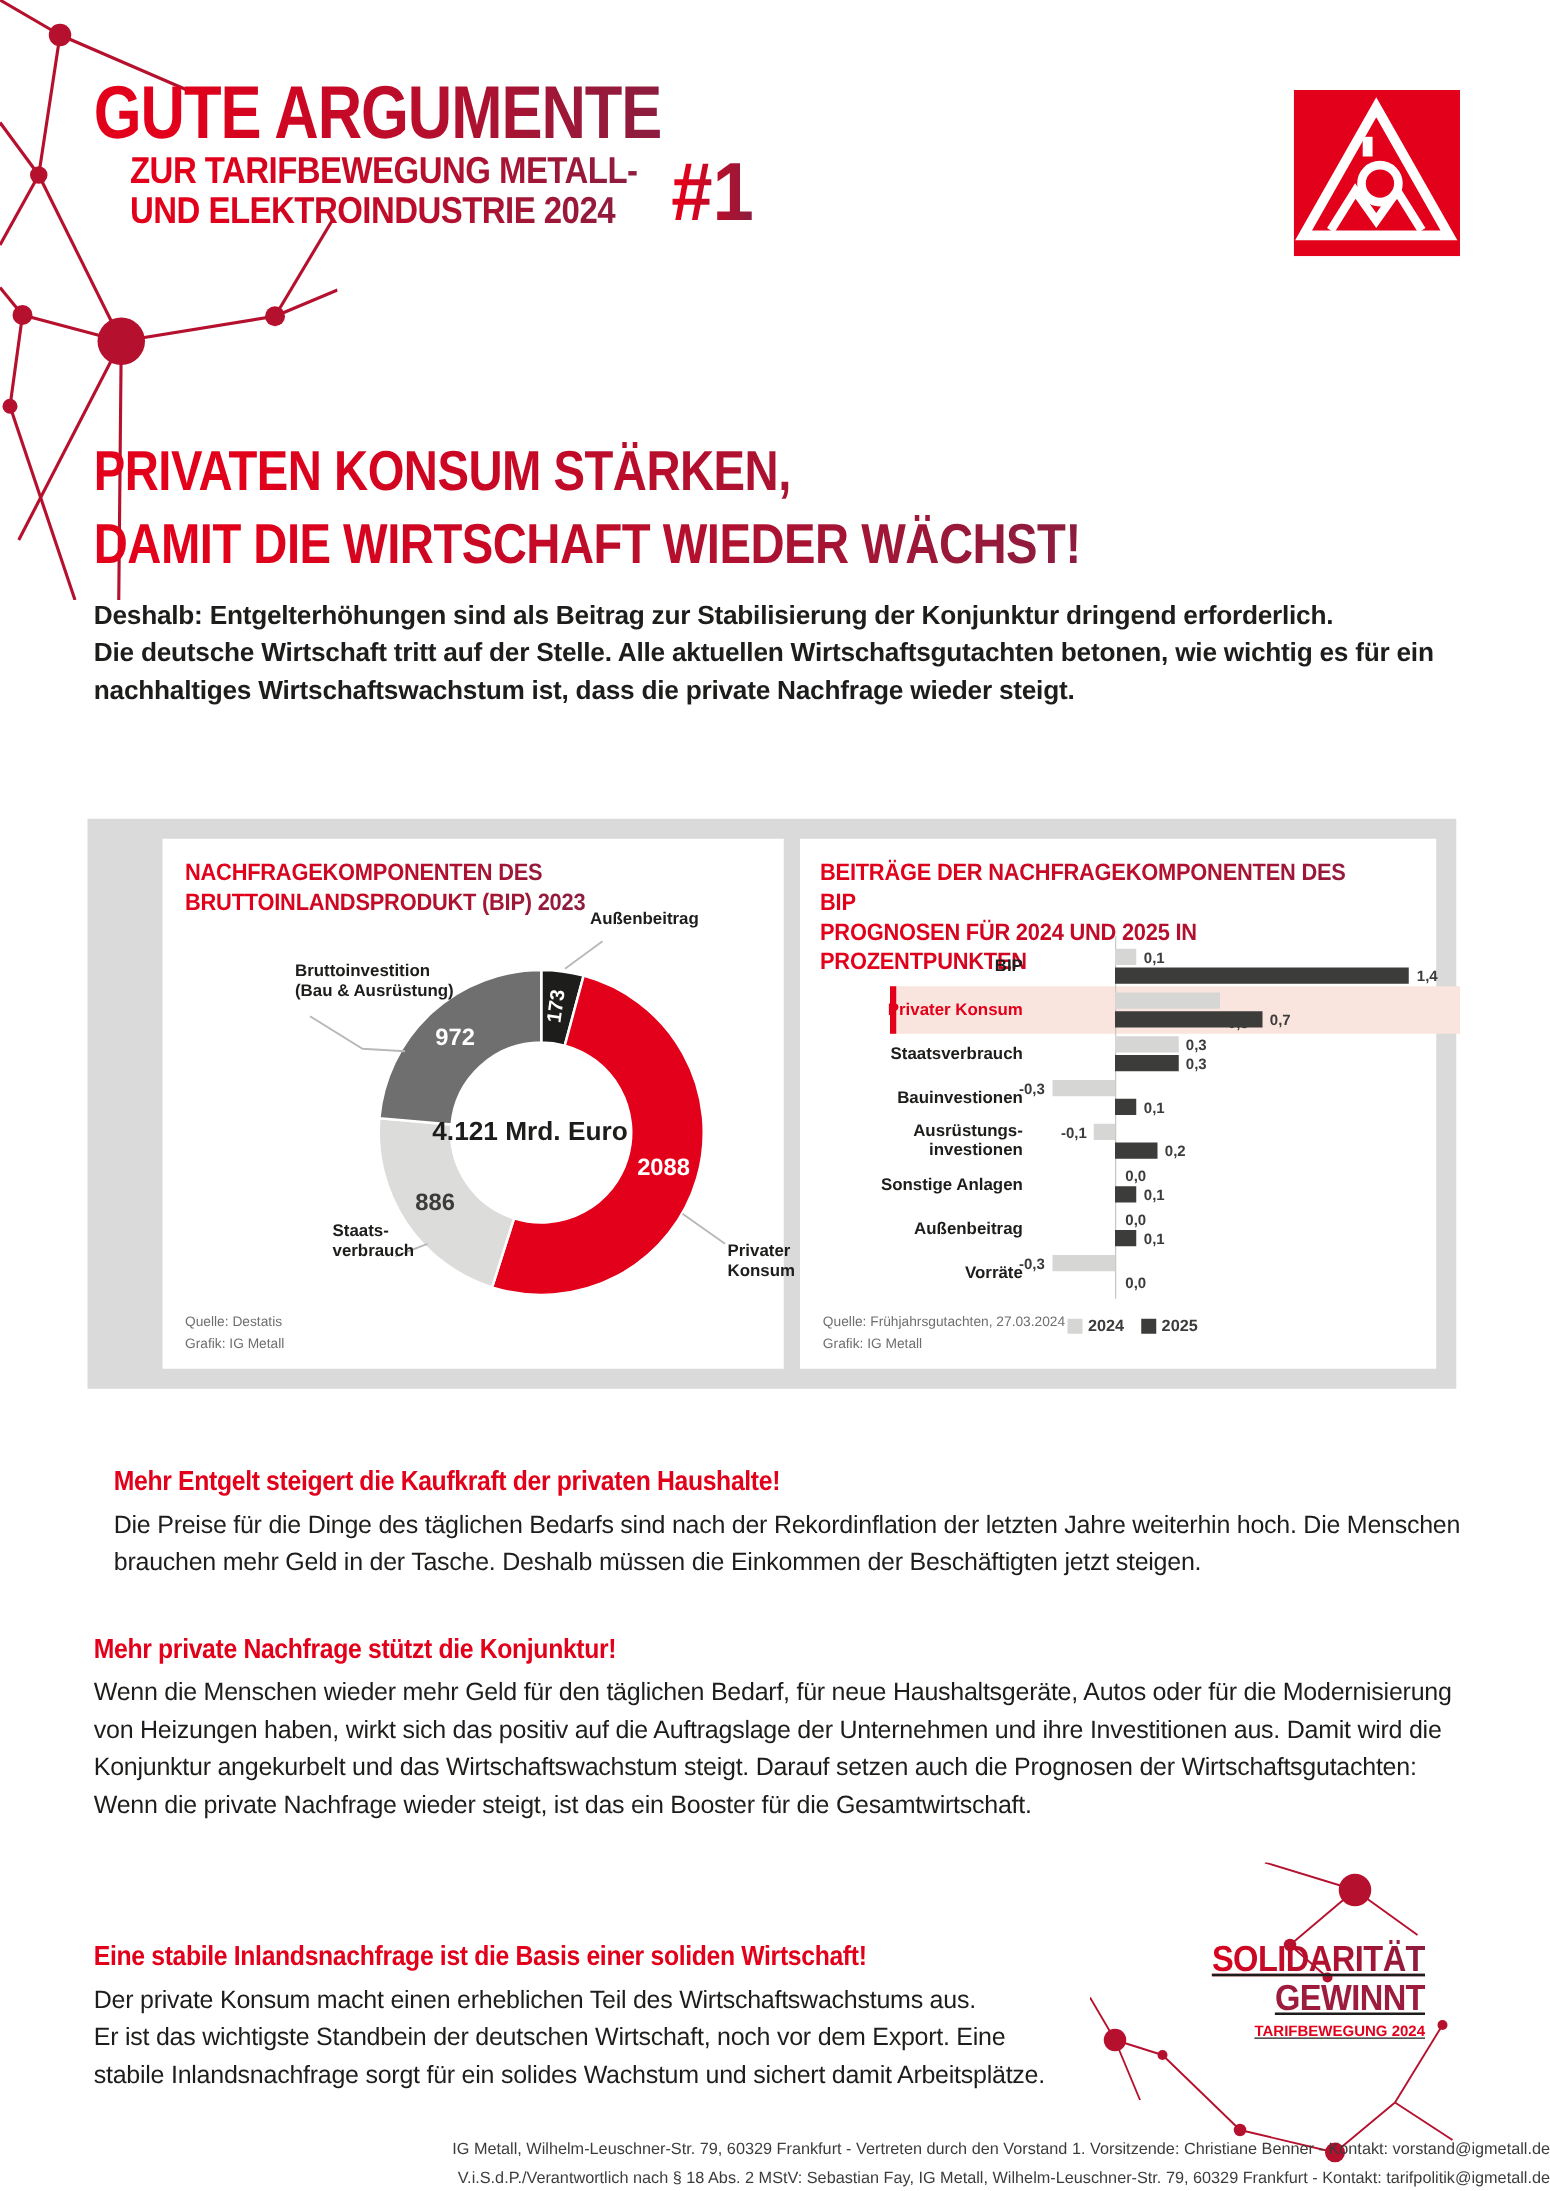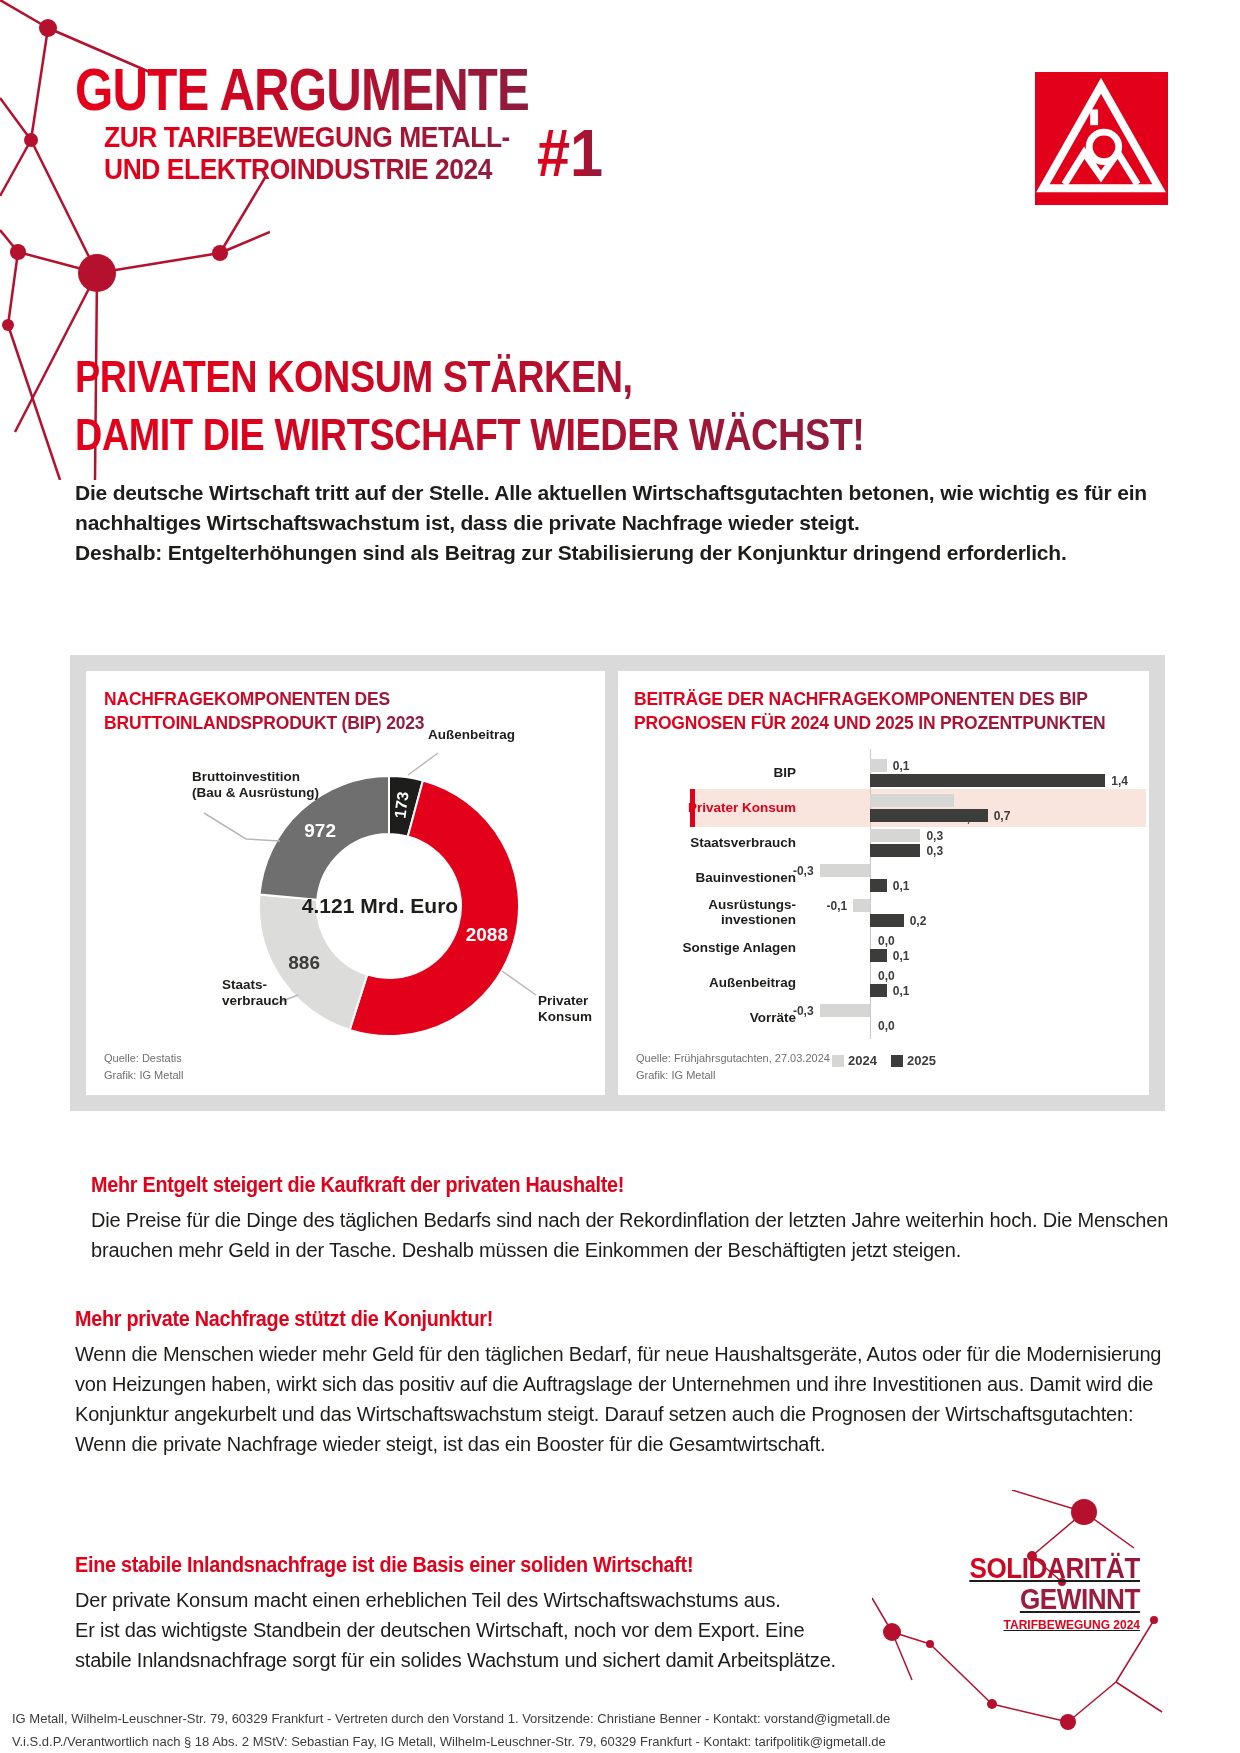--- a/index.html
+++ b/index.html
@@ -32,21 +32,21 @@
   
   #headline { left:75px; top:348px; font-size:45px; font-weight:800; line-height:1.28;
       letter-spacing:-0.5px; transform:scaleX(.84); transform-origin:left; white-space:nowrap; }
   #intro { left:75px; top:478px; width:1100px; font-size:21px; font-weight:700;
       line-height:1.43; letter-spacing:-0.2px; }
 
   
   #charts { left:70px; top:655px; width:1095px; height:456px; background:#dadada;
       padding:16px; display:flex; gap:13px; }
   .chart-card { background:#ffffff; position:relative; height:424px; }
-  #card-donut { width:522px; }
+  #card-donut { width:522px;margin-left:44px; }
   #card-bars  { width:534px; }
   .chart-title { font-size:19px; font-weight:800; line-height:1.25; letter-spacing:-0.2px;
       transform:scaleX(.92); transform-origin:left; white-space:pre-line; }
   #card-donut .chart-title { position:absolute; left:18px; top:16px; }
   #card-bars  .chart-title { position:absolute; left:16px; top:16px; }
   .chart-source { position:absolute; left:18px; bottom:12px; font-size:11px;
       color:#706f6f; line-height:1.5; }
 
   
   #donut-wrap { position:absolute; left:170px; top:102px; width:266px; height:266px; }
@@ -93,21 +93,21 @@
   
   #solidarity { left:872px; top:1490px; width:300px; height:240px; }
   #solidarity .txt { position:absolute; left:18px; top:62px; width:250px; text-align:right; z-index:1;text-decoration:underline; }
   #sol-line1 { font-size:29px; font-weight:800; letter-spacing:-0.5px;
       transform:scaleX(.9); transform-origin:right; white-space:nowrap; }
   #sol-line2 { font-size:29px; font-weight:800; color:#9d1b3d; letter-spacing:-0.5px;
       transform:scaleX(.9); transform-origin:right; margin-top:-2px; white-space:nowrap; }
   #sol-line3 { font-size:12px; font-weight:700; color:#e2001a; margin-top:2px; white-space:nowrap; }
 
   
-  #footer { left:0; top:1708px; width:1240px; text-align:left; font-size:13px;
+  #footer { left:0; top:1708px; width:1240px; text-align:right; font-size:13px;
       color:#3c3c3b; line-height:1.75;padding-left:12px; }
 </style>
 </head>
 <body>
 
 <svg id="net-decor" class="abs" width="270" height="480" viewBox="0 0 270 480">
   <g stroke="#b5102d" stroke-width="2.5">
     <line x1="48" y1="28" x2="0" y2="0"></line>
     <line x1="48" y1="28" x2="152" y2="73"></line>
     <line x1="48" y1="28" x2="31" y2="140"></line>
@@ -152,22 +152,22 @@
   <rect x="56" y="38" width="8" height="16" fill="#ffffff"></rect>
   <path d="M30 114 L50 82 L67 106 L84 82 L104 114" fill="none" stroke="#ffffff" stroke-width="7"></path>
 </svg>
 
 <div id="headline" class="abs grad">
   <div>PRIVATEN KONSUM STÄRKEN,</div>
   <div>DAMIT DIE WIRTSCHAFT WIEDER WÄCHST!</div>
 </div>
 
 <div id="intro" class="abs">
+  <div>Deshalb: Entgelterhöhungen sind als Beitrag zur Stabilisierung der Konjunktur dringend erforderlich.</div>
   <div>Die deutsche Wirtschaft tritt auf der Stelle. Alle aktuellen Wirtschaftsgutachten betonen, wie wichtig es für ein nachhaltiges Wirtschaftswachstum ist, dass die private Nachfrage wieder steigt.</div>
-  <div>Deshalb: Entgelterhöhungen sind als Beitrag zur Stabilisierung der Konjunktur dringend erforderlich.</div>
 </div>
 
 <div id="charts" class="abs">
 
   <div id="card-donut" class="chart-card">
     <div class="chart-title grad">NACHFRAGEKOMPONENTEN DES
 BRUTTOINLANDSPRODUKT (BIP) 2023</div>
     <div id="donut-wrap">
       <svg id="donut-svg" width="266" height="266" viewBox="0 0 266 266">
           <path d="M133 3 A130 130 0 0 1 166.90977869556949 7.500490404075677 L151.7808005083154 63.49257930071883 A72 72 0 0 0 133 61 Z" fill="#1d1d1b" stroke="#ffffff" stroke-width="2"></path>

